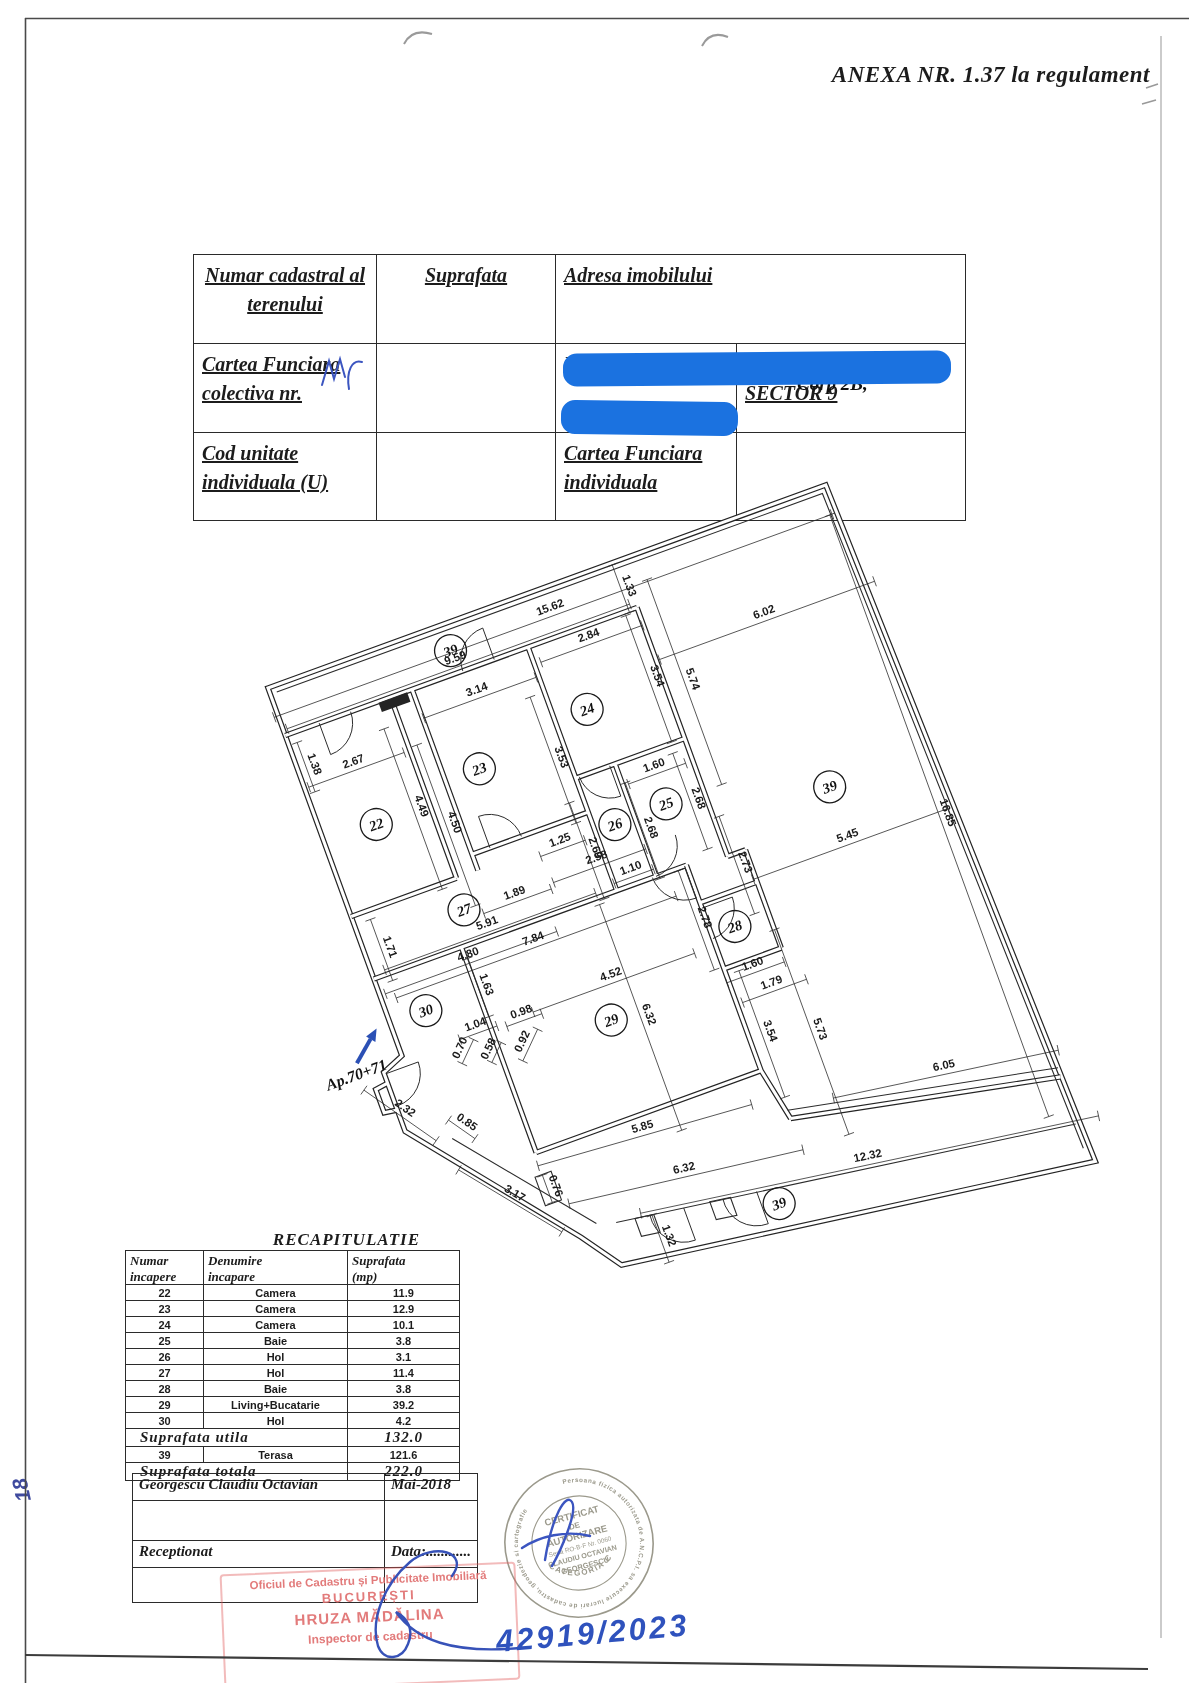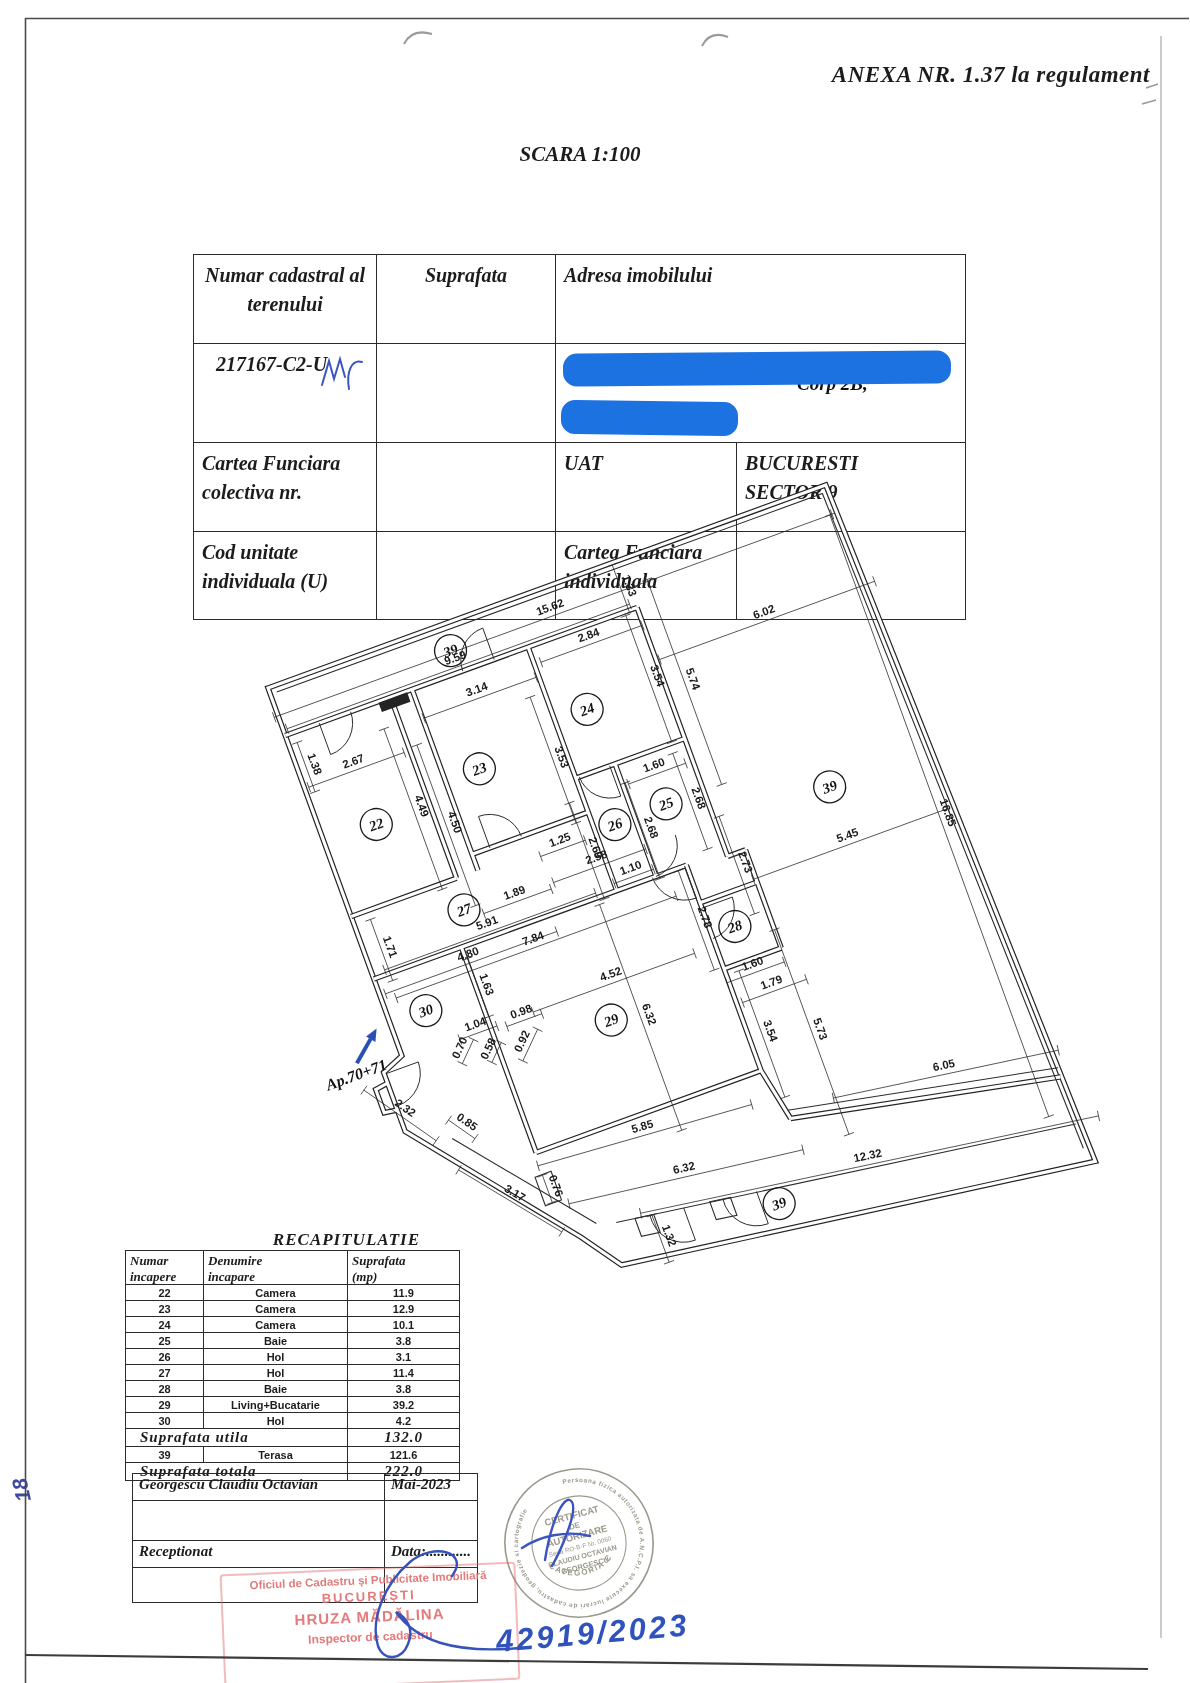--- a/index.html
+++ b/index.html
@@ -7,21 +7,21 @@
         font-family:"Liberation Serif",serif;color:#1c1c1c;}
   .abs{position:absolute;}
   .prelines{white-space:pre-line;}
 
   
   .annex{top:50px;right:40px;font:italic 700 23px "Liberation Serif",serif;letter-spacing:.5px;margin-top:12px;}
   .doctitle{top:103px;left:0;width:1180px;text-align:center;font:600 31px "Liberation Serif",serif;letter-spacing:1.5px;}
   .docscale{top:142px;left:0;width:1160px;text-align:center;font:italic 700 21px "Liberation Serif",serif;}
 
   
-  table.info{position:absolute;left:193px;top:254px;border-collapse:collapse;table-layout:fixed;}
+  table.info{position:absolute;left:193px;top:254px;border-collapse:collapse;table-layout:fixed;text-decoration:underline;}
   table.info td{border:1.7px solid #2a2a2a;font:italic 700 20px "Liberation Serif",serif;
                 vertical-align:top;padding:6px 8px;line-height:1.45;}
   td.cen{text-align:center;}
   td.mid{vertical-align:middle;}
 
   
   .bar{background:#1b72e0;border-radius:14px;z-index:3;}
   .frag{z-index:2;font:italic 700 19px "Liberation Serif",serif;color:#111;}
 
   
@@ -63,40 +63,34 @@
   .pagenum{left:10px;top:1478px;font:italic 600 21px "Liberation Sans",sans-serif;color:#3f4a9e;
            transform:rotate(-102deg);}
   #overlay{left:0;top:0;z-index:6;pointer-events:none;}
 </style>
 </head>
 <body>
 
 <div id="page">
 
   <div class="abs annex">ANEXA NR. 1.37 la regulament</div>
-  <div class="abs docscale">SCARA 1:100</div>
 
   <table class="info">
     <colgroup>
         <col style="width:183px">
         <col style="width:179px">
         <col style="width:181px">
         <col style="width:229px">
       </colgroup>
     <tbody>
         <tr style="height:89px">
       <td class="cen prelines">Numar cadastral al
 terenului</td>
       <td class="cen">Suprafata</td>
       <td colspan="2">Adresa imobilului</td>
-    </tr>
-    <tr style="height:99px">
-      <td class="mid" style="padding-left:22px">217167-C2-U</td>
-      <td></td>
-      <td colspan="2"></td>
     </tr>
     <tr style="height:89px">
       <td class="prelines">Cartea Funciara
 colectiva nr.</td>
       <td></td>
       <td class="mid">UAT</td>
       <td class="prelines mid">BUCURESTI
 SECTOR 9</td>
     </tr>
     <tr style="height:88px">
@@ -567,21 +561,21 @@
   </tbody>
     </table>
   <table class="recapb">
     <colgroup>
         <col style="width:252px">
         <col style="width:82px">
       </colgroup>
     <tbody>
         <tr style="height:27px">
       <td>Georgescu Claudiu Octavian</td>
-      <td>Mai-2023</td>
+      <td>Mai-2018</td>
     </tr>
     <tr style="height:40px">
           <td></td>
           <td></td>
         </tr>
     <tr style="height:27px">
       <td>Receptionat</td>
       <td>Data:............</td>
     </tr>
     <tr style="height:35px">

